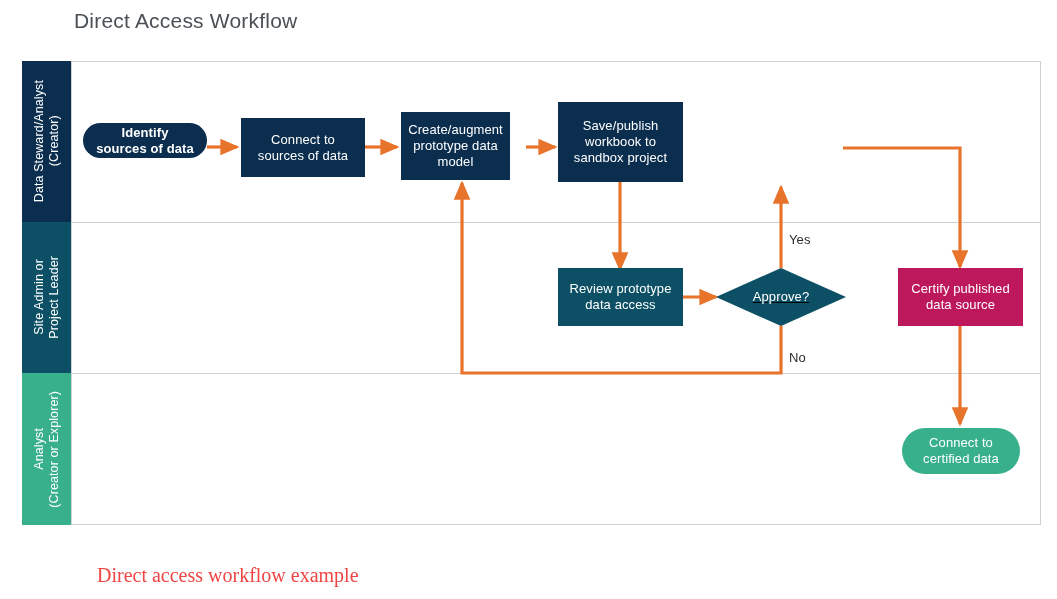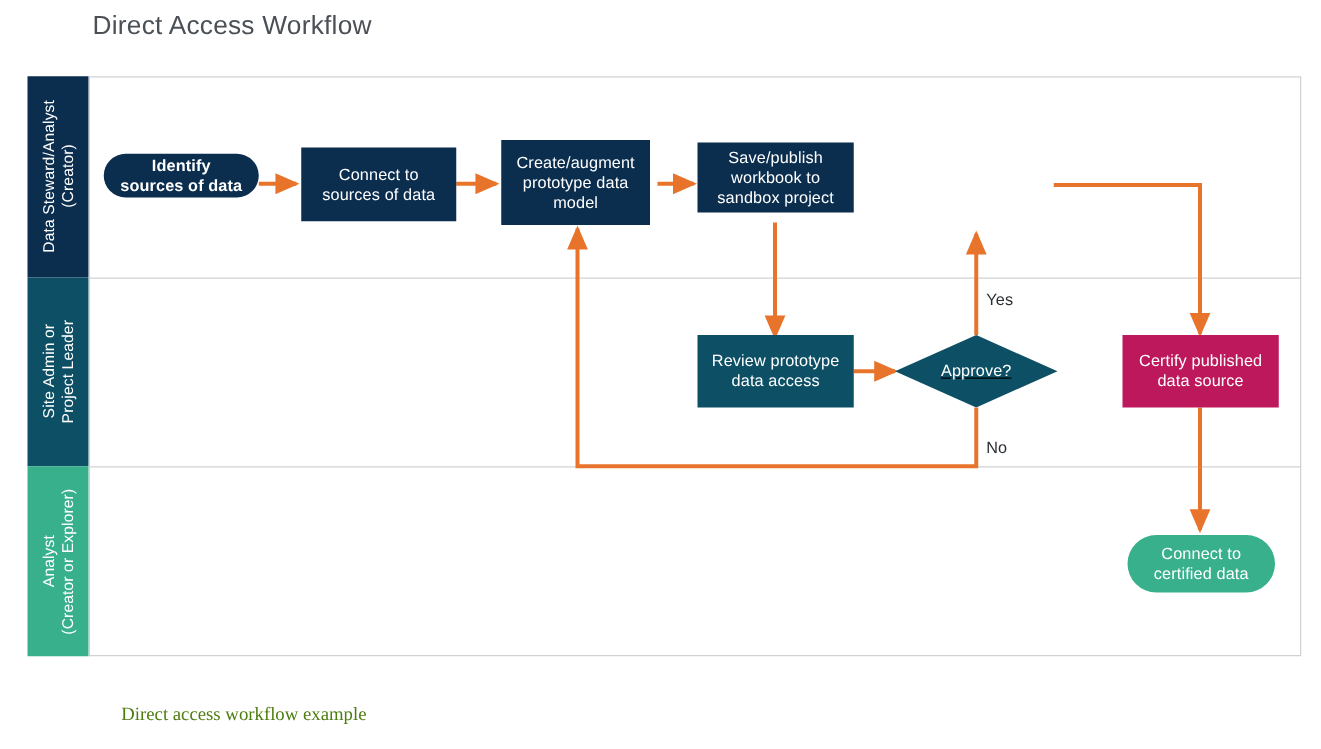--- a/index.html
+++ b/index.html
@@ -116,22 +116,22 @@
     font-size: 13px;
     color: #2b2f33;
     letter-spacing: 0.1px;
   }
   
   #caption {
     position: absolute;
     left: 97px;
     top: 564px;
     font-family: "Liberation Serif", serif;
-    font-size: 15px;
-    color: #4d7c0f;
+    font-size: 20px;
+    color: #ef4444;
   }
 </style>
 </head>
 <body>
 
 <div id="page-title">Direct Access Workflow</div>
 
 <div id="diagram">
 
   <div class="lane-header" style="top:0px; height:161px; background:#0b2e4f;">
@@ -182,27 +182,27 @@
   <div class="node terminator" style="left:61px; top:62px; width:124px; height:35px; background:#0b2e4f;font-weight:bold;">
     <span>Identify
 sources of data</span>
   </div>
 
   <div class="node process" style="left:219px; top:57px; width:124px; height:59px; background:#0b2e4f;">
     <span>Connect to
 sources of data</span>
   </div>
 
-  <div class="node process" style="left:379px; top:51px; width:119px; height:68px; background:#0b2e4f;">
+  <div class="node process" style="left:379px; top:51px; width:109px; height:68px; background:#0b2e4f;">
     <span>Create/augment
 prototype data
 model</span>
   </div>
 
-  <div class="node process" style="left:536px; top:53px; width:125px; height:56px; background:#0b2e4f;">
+  <div class="node process" style="left:536px; top:41px; width:125px; height:80px; background:#0b2e4f;">
     <span>Save/publish
 workbook to
 sandbox project</span>
   </div>
 
 
   <div class="node process" style="left:536px; top:207px; width:125px; height:58px; background:#0d5066;">
     <span>Review prototype
 data access</span>
   </div>

